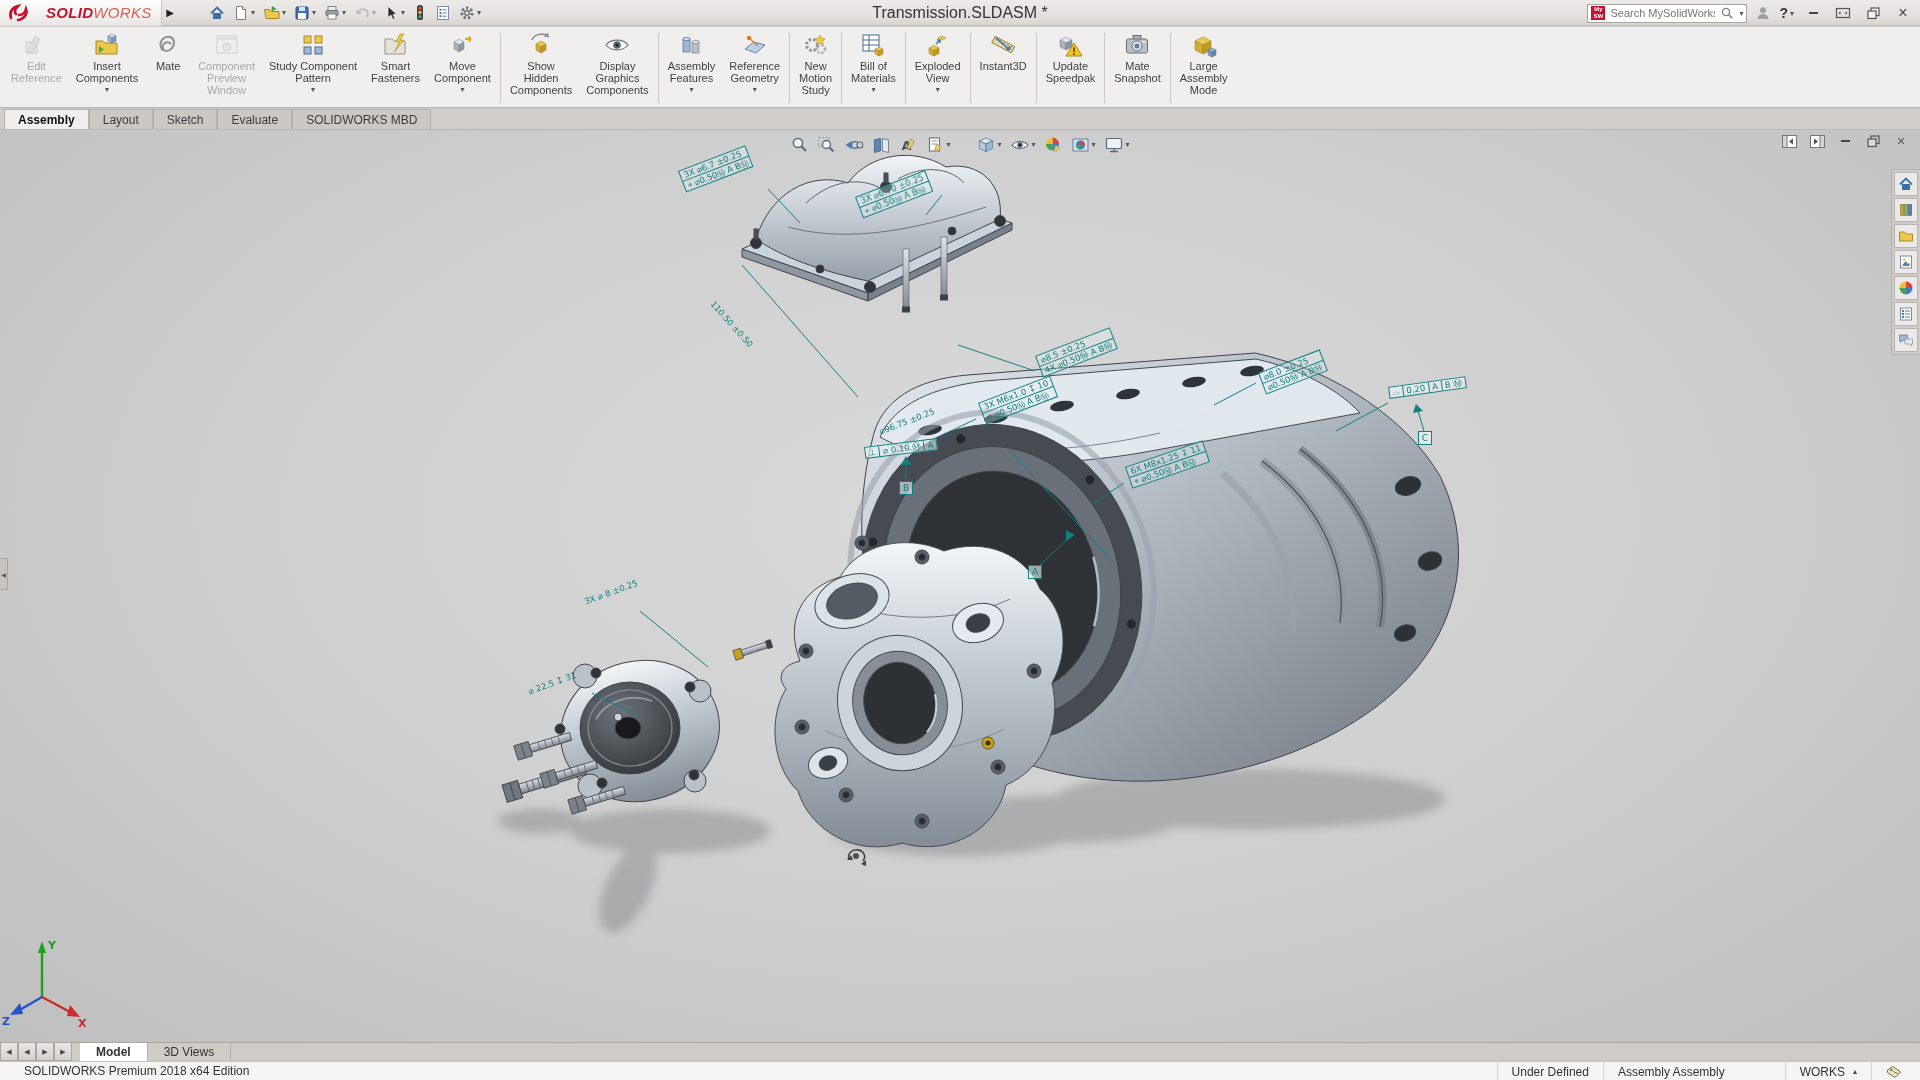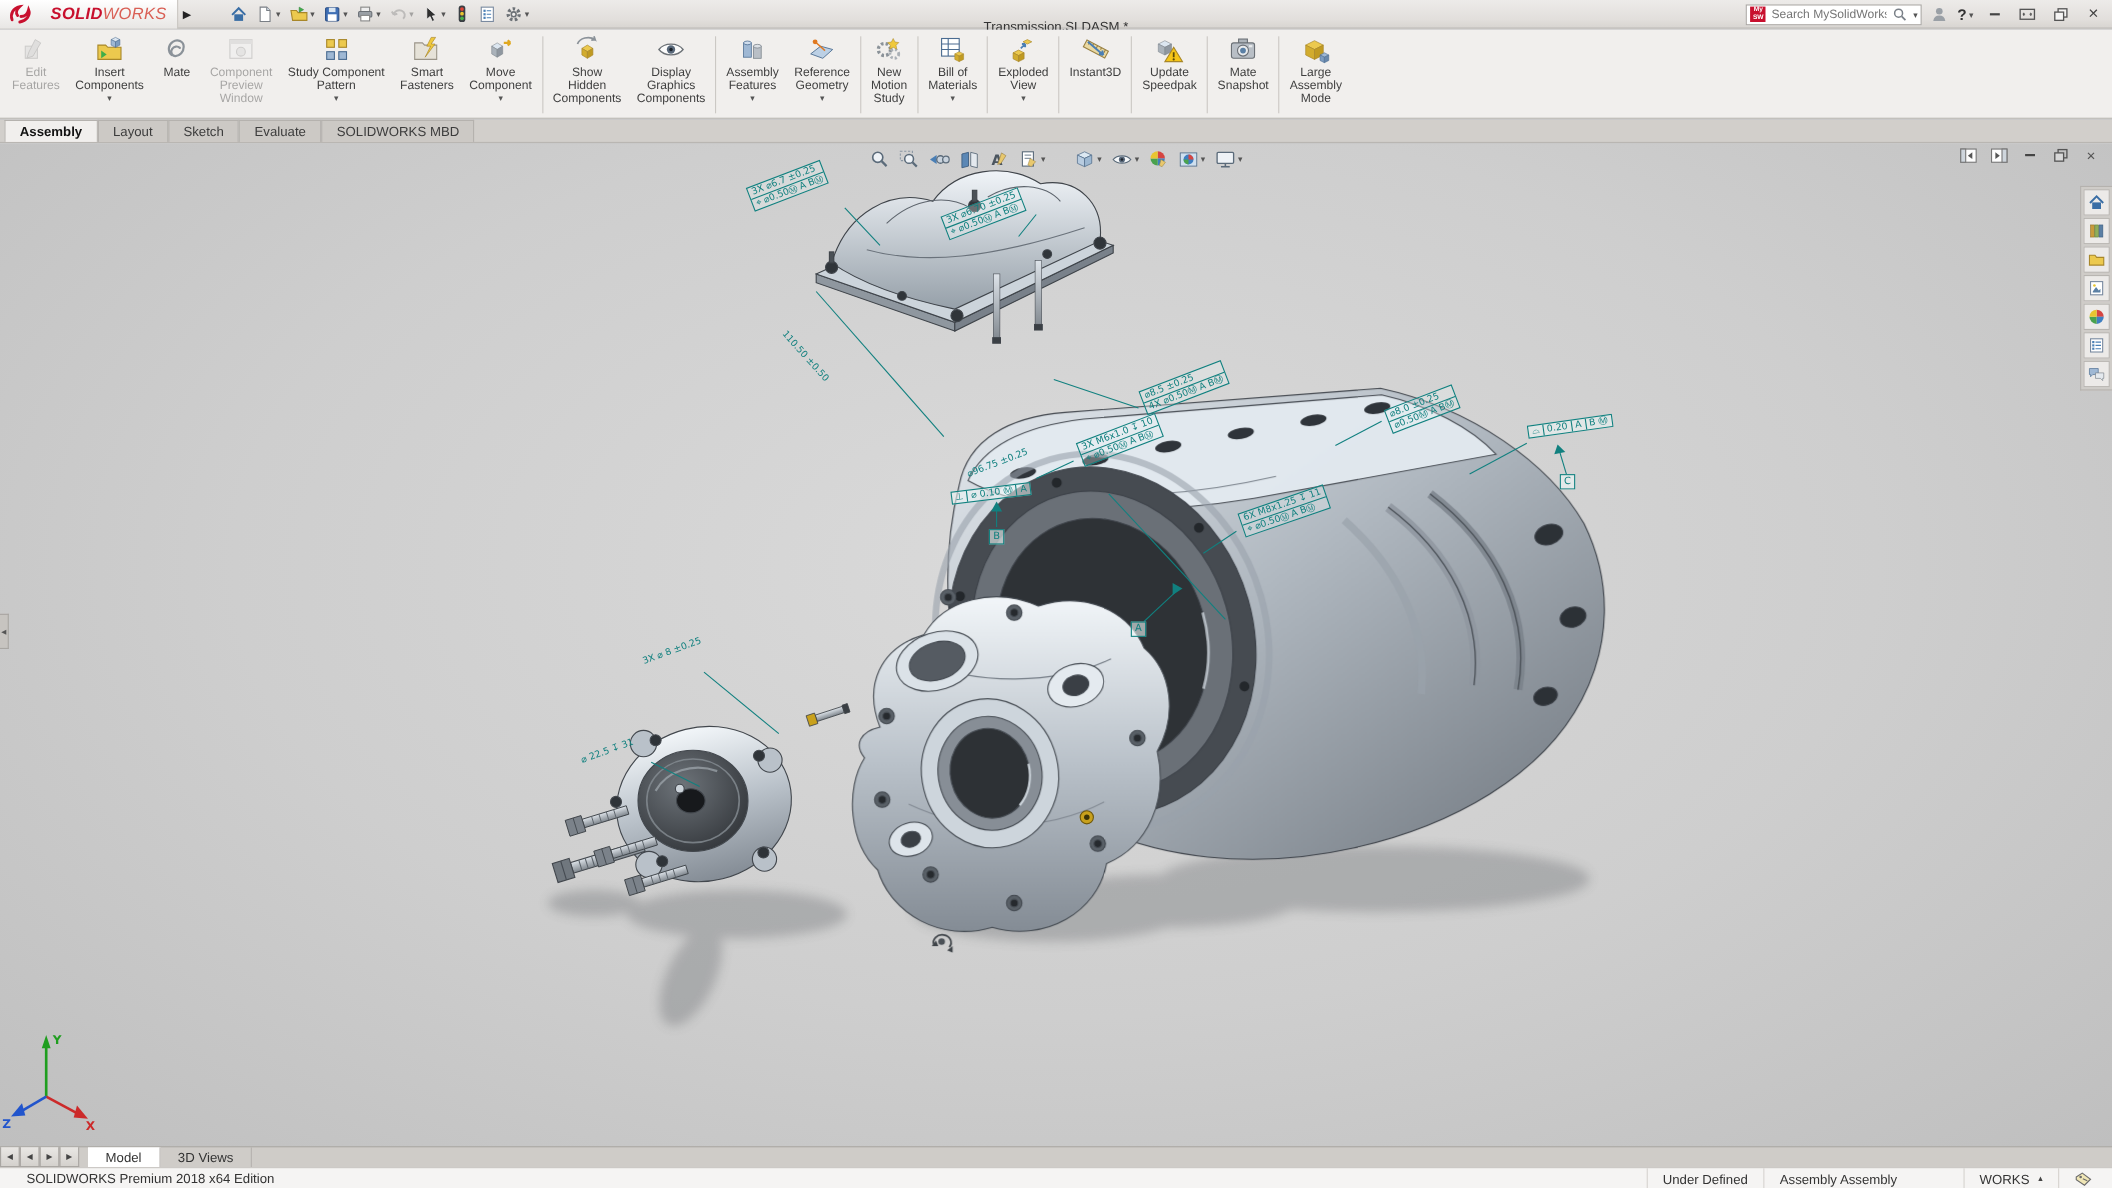--- a/index.html
+++ b/index.html
@@ -13,22 +13,22 @@
   .logo-block{height:26px;width:162px;display:flex;align-items:center;padding-left:8px;gap:16px;
     background:linear-gradient(180deg,#ffffff,#e8e6e4);border-right:1px solid #cac7c3;}
   .logo-solid{font-weight:bold;font-style:italic;color:#c8102e;font-size:15px;letter-spacing:.3px;}
   .logo-works{font-weight:normal;font-style:italic;color:#d95f55;font-size:15px;letter-spacing:.3px;}
   .flyout{width:16px;height:22px;display:flex;align-items:center;justify-content:center;
     color:#222;font-size:10px;cursor:pointer;}
   .qat{display:flex;align-items:center;gap:2px;margin-left:28px;}
   .qat-btn{height:22px;display:flex;align-items:center;padding:0 3px;border-radius:2px;}
   .qat-btn.disabled{opacity:.45;filter:grayscale(1);}
   .caret{font-size:8px;color:#555;margin-left:2px;}
-  .tb-title{position:absolute;left:0;right:0;top:11px;height:26px;display:flex;align-items:center;
-    justify-content:center;font-size:12px;color:#333;pointer-events:none;}
+  .tb-title{position:absolute;left:0;right:0;top:0;height:26px;display:flex;align-items:center;
+    justify-content:center;font-size:16px;color:#333;pointer-events:none;}
   .tb-right{position:absolute;right:6px;top:0;height:26px;display:flex;align-items:center;gap:8px;}
   .searchbox{width:160px;height:19px;background:#fff;border:1px solid #a9a6a2;display:flex;
     align-items:center;padding:0 3px;gap:3px;}
   .searchbox input{flex:1;border:none;outline:none;font-size:11px;color:#777;min-width:0;
     font-family:"Liberation Sans",sans-serif;background:transparent;}
   .mysw{width:14px;height:14px;background:#c8102e;color:#fff;font-size:6px;line-height:7px;
     display:flex;flex-direction:column;align-items:center;justify-content:center;font-weight:bold;}
   .win-btn{width:22px;height:20px;display:flex;align-items:center;justify-content:center;
     color:#444;font-size:13px;}
   .minbar{width:9px;height:2px;background:#444;}
@@ -83,21 +83,21 @@
   .datum{width:14px;height:14px;border:1px solid #11807f;background:rgba(238,248,248,.6);
     display:flex;align-items:center;justify-content:center;font-size:9px;}
 
   
   .bottom-bar{position:absolute;left:0;top:1042px;width:1920px;height:19px;background:#cfccc8;
     border-top:1px solid #aaa7a3;display:flex;align-items:stretch;}
   .nav-btn{width:18px;display:flex;align-items:center;justify-content:center;font-size:7px;
     color:#444;background:linear-gradient(180deg,#e9e7e4,#d4d1cd);border:1px solid #a9a6a2;border-top:none;}
   .sheet-tab{padding:0 16px;display:flex;align-items:center;font-size:12px;color:#333;
     border-right:1px solid #b5b2ae;}
-  .sheet-tab.active{background:#ffffff;font-weight:normal;}
+  .sheet-tab.active{background:#ffffff;font-weight:bold;}
 
   
   .status-bar{position:absolute;left:0;top:1061px;width:1920px;height:19px;background:#f5f4f3;
     border-top:1px solid #c8c5c1;display:flex;align-items:center;font-size:12px;color:#333;}
   .sb-left{padding-left:24px;}
   .sb-right{position:absolute;right:4px;top:0;height:19px;display:flex;align-items:flex-end;}
   .sb-cell{padding:0 14px;height:19px;display:flex;align-items:center;border-left:1px solid #d6d3cf;}
   .sb-units{margin-left:46px;gap:8px;}
   .sb-caret{font-size:8px;color:#444;}
 </style>
@@ -234,21 +234,21 @@
 </div>
 
 <div class="ribbon">
 
   <div class="rb-btn disabled">
     <svg class="rb-icon" viewBox="0 0 26 26">
       <rect x="3" y="10" width="11" height="11" fill="#d3d7db" stroke="#9aa0a6"></rect>
       <path d="M12,4 l5,3 -7,12 -5.5,1.8 1.8,-5.5 Z" fill="#e8c86e" stroke="#9a8245" stroke-width=".7"></path>
       </svg>
     <span class="rb-label">Edit
-Features</span>
+Reference</span>
   </div>
 
   <div class="rb-btn">
     <svg class="rb-icon" viewBox="0 0 26 26">
       <path d="M2,9 h7 l2,2 h12 v11 h-21 Z" fill="#ecc94e" stroke="#a8872a"></path>
       <polygon points="14,4 18,2 22,4 18,6" fill="#dce6f0" stroke="#4a6b90" stroke-width=".5"></polygon>
       <polygon points="14,4 18,6 18,11 14,9" fill="#9fb8d4" stroke="#4a6b90" stroke-width=".5"></polygon>
       <polygon points="18,6 22,4 22,9 18,11" fill="#7d9cc0" stroke="#4a6b90" stroke-width=".5"></polygon>
       <path d="M5,14 l5,3.5 -5,3.5 Z" fill="#3fae49"></path>
       </svg>

